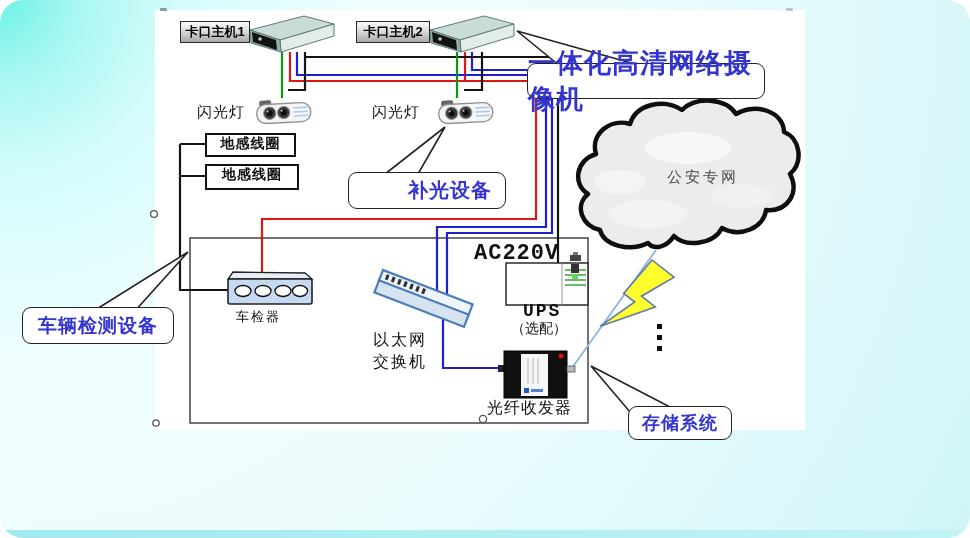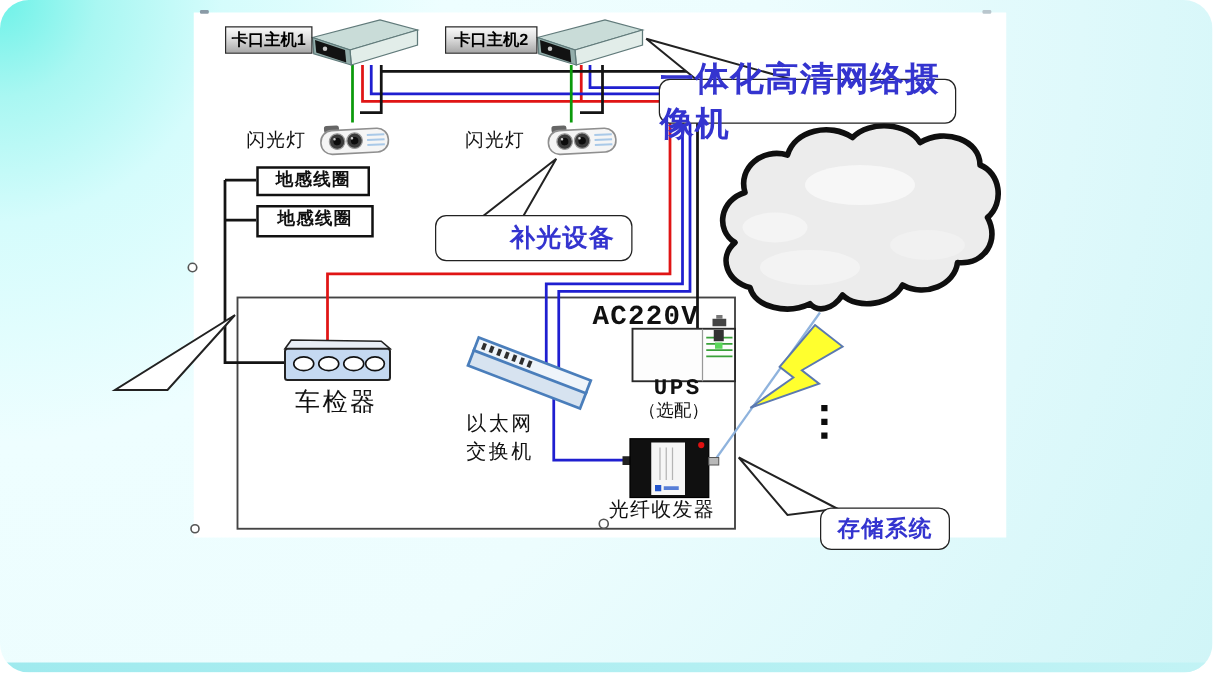--- a/index.html
+++ b/index.html
@@ -24,21 +24,21 @@
     position:absolute;display:flex;justify-content:center;
     background:#fff;border:2px solid #111;font-size:14px;font-weight:bold;color:#111;
     letter-spacing:1px;
   }
   .callout{
     position:absolute;display:flex;align-items:center;justify-content:center;
     background:#fff;border:1.7px solid #222;border-radius:9px;
     color:#3434cf;font-weight:600;letter-spacing:1px;
   }
   .flash-label{font-size:15px;letter-spacing:1px;}
-  .detector-label{font-size:20px;letter-spacing:2px;}
+  .detector-label{font-size:13px;letter-spacing:2px;}
   .switch-label{font-size:16px;line-height:1.35;letter-spacing:2px;text-align:center;}
   .fiber-label{font-size:16px;letter-spacing:1px;text-align:right;}
   .ac-label{font-family:Liberation Mono, monospace;font-weight:bold;font-size:22px;letter-spacing:1px;}
   .ups-label{font-family:Liberation Mono, monospace;font-weight:bold;font-size:18px;letter-spacing:2px;}
   .optional-label{font-size:14px;}
   .cloud-label{font-size:15px;color:#4d4d4d;letter-spacing:3px;}
   .mark{position:absolute;border-radius:1px;}
 </style>
 </head>
 <body>
@@ -212,23 +212,27 @@
     <span>以太网</span><br>
     <span>交换机</span>
   </div>
 
   <div class="lbl fiber-label" style="left:487px;top:398px;">光纤收发器</div>
 
   <div class="lbl ac-label" style="left:474px;top:241px;">AC220V</div>
   <div class="lbl ups-label" style="left:523px;top:301px;">UPS</div>
   <div class="lbl optional-label" style="left:511px;top:320px;">（选配）</div>
 
+  <div class="lbl cloud-label" style="left:648px;top:168px;width:110px;text-align:center;">公安专网</div>
 
   <div class="callout" style="left:488px;top:63px;width:236px;height:34px;font-size:27px;margin-left:39px;">
     <span>一体化高清网络摄像机</span>
   </div>
   <div class="callout" style="left:348px;top:172px;width:110px;height:35px;font-size:20px;padding-left:46px;">
     <span>补光设备</span>
   </div>
-  <div class="callout" style="left:656px;top:406px;width:102px;height:32px;font-size:18px;">
+  <div class="callout" style="left:628px;top:406px;width:102px;height:32px;font-size:18px;">
     <span>存储系统</span>
   </div>
+  <div class="callout" style="left:22px;top:307px;width:150px;height:35px;font-size:19px;">
+    <span>车辆检测设备</span>
+  </div>
 </div>
 
 </body></html>

